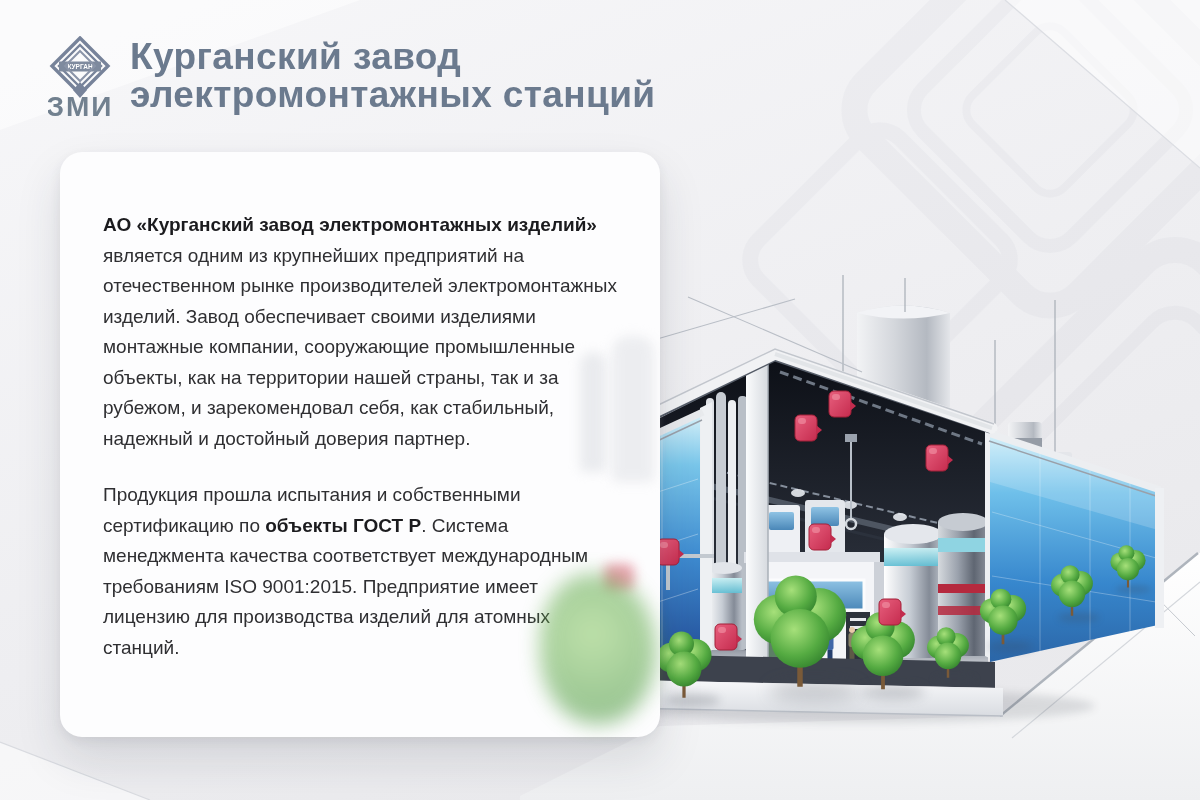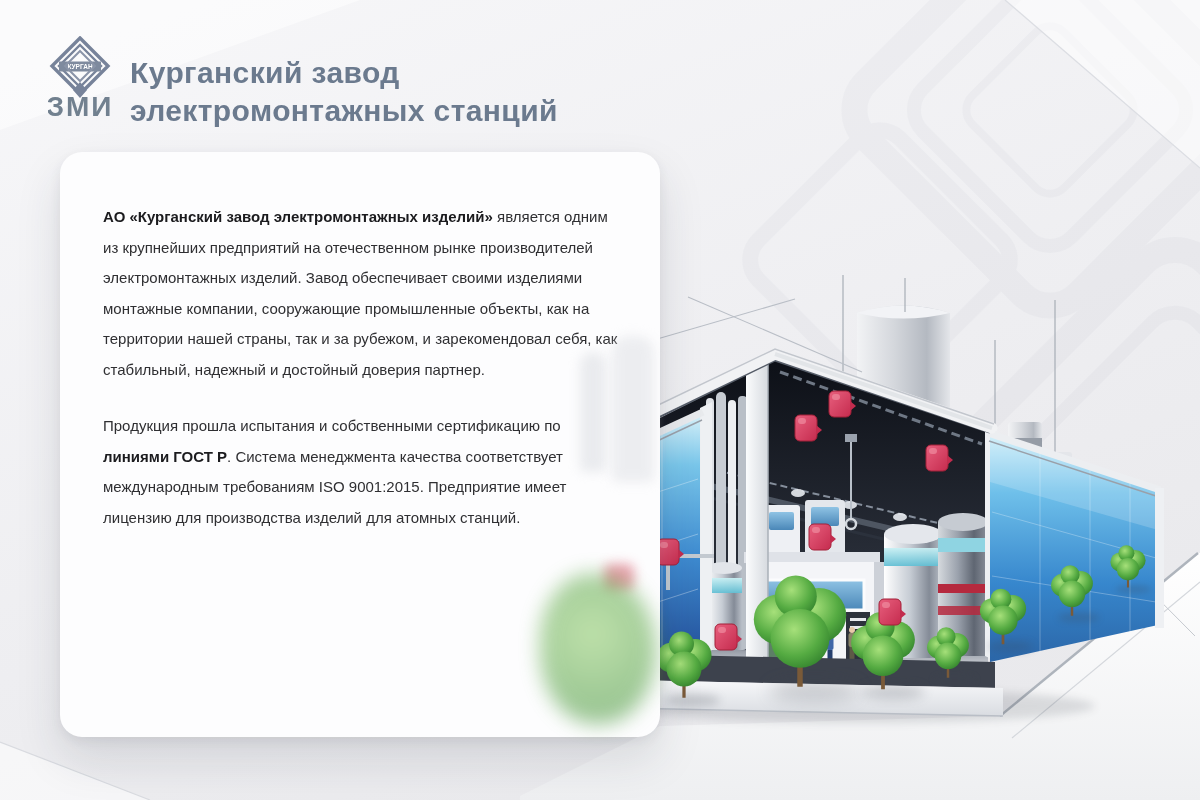--- a/index.html
+++ b/index.html
@@ -4,30 +4,30 @@
 <style>
   html,body{margin:0;padding:0;}
   .stage{position:relative;width:1200px;height:800px;overflow:hidden;
     font-family:"Liberation Sans",sans-serif;
     background:linear-gradient(160deg,#f7f7f9 0%,#eeeef1 55%,#e7e7ea 100%);}
   
   .bg-svg{position:absolute;left:0;top:0;z-index:0;}
   
   .header{position:absolute;left:48px;top:36px;z-index:4;display:flex;align-items:flex-start;}
   .logo{width:64px;height:86px;margin-right:18px;}
-  .title{margin:18px 0 0 0;font-size:30px;line-height:38px;font-weight:bold;
+  .title{margin:2px 0 0 0;font-size:37px;line-height:38px;font-weight:bold;
     color:#6b7a8e;letter-spacing:.4px;}
   
   .illu{position:absolute;left:520px;top:260px;z-index:1;}
   
   .card{position:absolute;left:60px;top:152px;width:600px;height:585px;z-index:2;
     background:#fdfdfe;border-radius:22px;box-sizing:border-box;
     padding:45px 40px 40px 43px;
     box-shadow:0 22px 45px rgba(40,45,60,.13),0 4px 12px rgba(40,45,60,.07);}
-  .para{margin:5px 0 26px 0;font-size:15px;line-height:30.5px;color:#2f2f32;}
+  .para{margin:13px 0 26px 0;font-size:19px;line-height:30.5px;color:#2f2f32;}
   .para:last-child{margin-bottom:0;}
   .para .b{font-weight:bold;color:#1b1b1e;}
   
   .blurbit{position:absolute;z-index:3;pointer-events:none;}
   .blur-chimney1{left:580px;top:352px;width:26px;height:120px;border-radius:12px 12px 4px 4px;
     background:#d2d5db;opacity:.45;filter:blur(6px);}
   .blur-chimney2{left:612px;top:336px;width:42px;height:146px;border-radius:16px 16px 4px 4px;
     background:#dcdee3;opacity:.5;filter:blur(6px);}
   .blur-tree{left:540px;top:574px;width:116px;height:150px;border-radius:46% 54% 50% 50%;
     background:radial-gradient(circle at 45% 40%,#8ccb66 0%,#57a344 55%,#3a8a33 100%);
@@ -326,21 +326,21 @@
       <use href="#pin" x="937" y="458"></use>
       <use href="#pin" x="820" y="537"></use>
       <use href="#pin" x="890" y="612"></use>
       <use href="#pin" x="726" y="637"></use>
       <use href="#pin" x="668" y="552"></use>
     </g>
   </svg>
 
   <div class="card">
     <p class="para"><span class="b">АО «Курганский завод электромонтажных изделий»</span><span> является одним из крупнейших предприятий на отечественном рынке производителей электромонтажных изделий. Завод обеспечивает своими изделиями монтажные компании, сооружающие промышленные объекты, как на территории нашей страны, так и за рубежом, и зарекомендовал себя, как стабильный, надежный и достойный доверия партнер.</span></p>
-    <p class="para"><span>Продукция прошла испытания и собственными сертификацию по </span><span class="b">линиями ГОСТ Р</span><span>. Система менеджмента качества соответствует международным требованиям ISO 9001:2015. Предприятие имеет лицензию для производства изделий для атомных станций.</span></p>
+    <p class="para"><span>Продукция прошла испытания и собственными сертификацию по </span><span class="b">объекты ГОСТ Р</span><span>. Система менеджмента качества соответствует международным требованиям ISO 9001:2015. Предприятие имеет лицензию для производства изделий для атомных станций.</span></p>
   </div>
 
   <div class="blurbit blur-chimney1"></div>
   <div class="blurbit blur-chimney2"></div>
   <div class="blurbit blur-pin"></div>
   <div class="blurbit blur-tree"></div>
 
 </div>
 
 </body></html>

